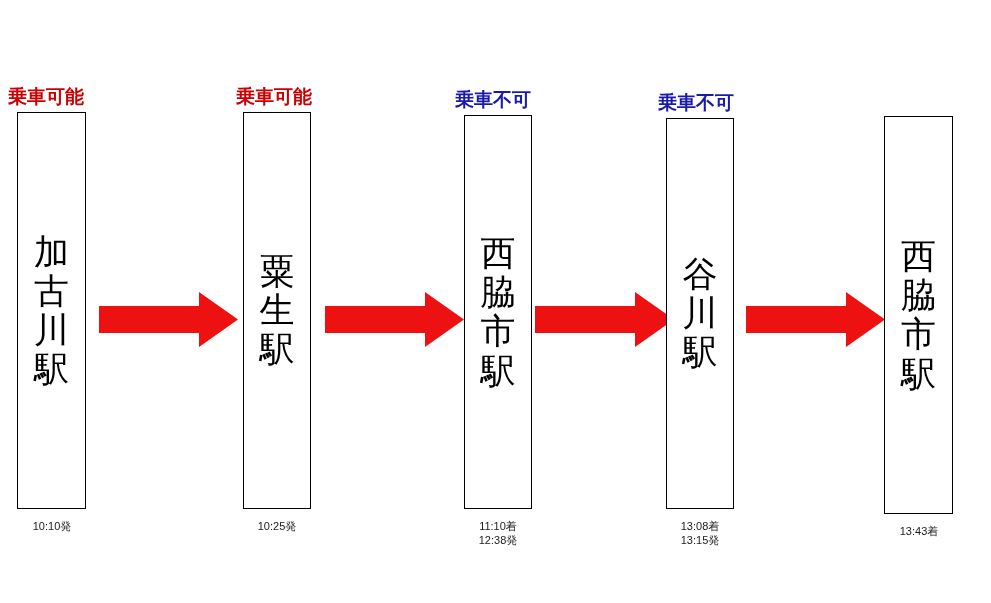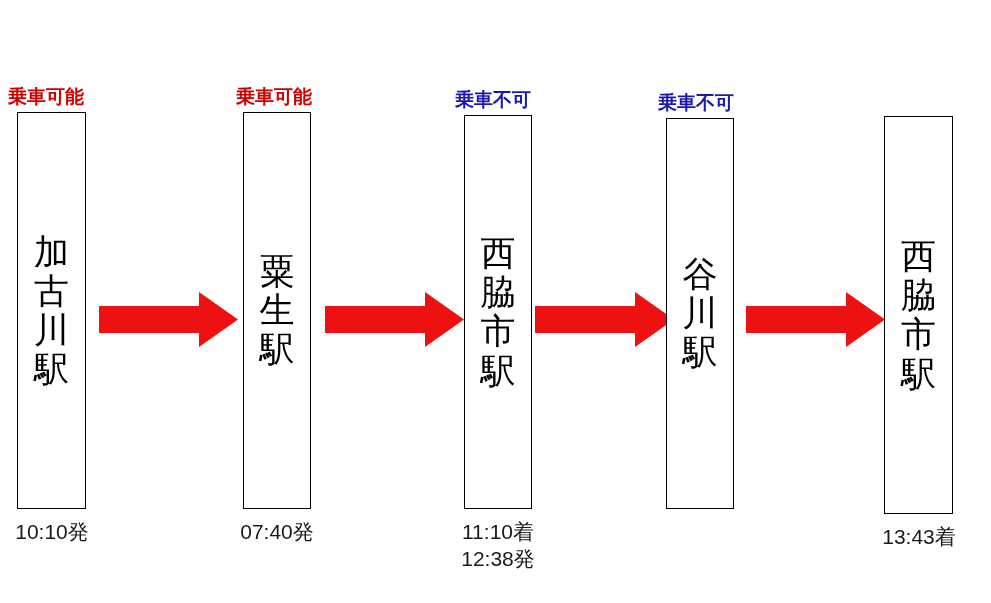--- a/index.html
+++ b/index.html
@@ -60,21 +60,21 @@
     white-space: pre;
   }
   .station-name span {
     display: block;
     text-align: center;
   }
 
   
   .time-block {
     position: absolute;
-    font-size: 21px;
+    font-size: 11px;
     line-height: 1.28;
     color: #1a1a1a;
     text-align: center;
     white-space: nowrap;
     font-family: "Liberation Sans", "DejaVu Sans", sans-serif;
   }
   .time-block span { display: block; }
 
   
   .arrow {
@@ -112,21 +112,21 @@
 
   <div class="station-box" style="left:243px; top:101px; width:68px; height:397px;">
     <div class="station-name">
       <span>粟</span>
       <span>生</span>
       <span>駅</span>
     </div>
   </div>
 
   <div class="time-block" style="left:227px; top:508px; width:100px;">
-    <span>07:40発</span>
+    <span>10:25発</span>
   </div>
 
   <div class="arrow" style="left:325px; top:281px;">
     <svg width="139" height="55" viewBox="0 0 139 55">
       <polygon points="0,14 100,14 100,0 139,27.5 100,55 100,41 0,41" fill="#ee1111"></polygon>
     </svg>
   </div>
 
   <div class="status-label no" style="left:455px; top:79px;">乗車不可</div>
 
@@ -153,20 +153,24 @@
   <div class="status-label no" style="left:658px; top:82px;">乗車不可</div>
 
   <div class="station-box" style="left:666px; top:107px; width:68px; height:391px;">
     <div class="station-name">
       <span>谷</span>
       <span>川</span>
       <span>駅</span>
     </div>
   </div>
 
+  <div class="time-block" style="left:650px; top:508px; width:100px;">
+    <span>13:08着</span>
+    <span>13:15発</span>
+  </div>
 
   <div class="arrow" style="left:746px; top:281px;">
     <svg width="139" height="55" viewBox="0 0 139 55">
       <polygon points="0,14 100,14 100,0 139,27.5 100,55 100,41 0,41" fill="#ee1111"></polygon>
     </svg>
   </div>
 
   <div class="station-box" style="left:884px; top:105px; width:69px; height:398px;">
     <div class="station-name">
       <span>西</span>

